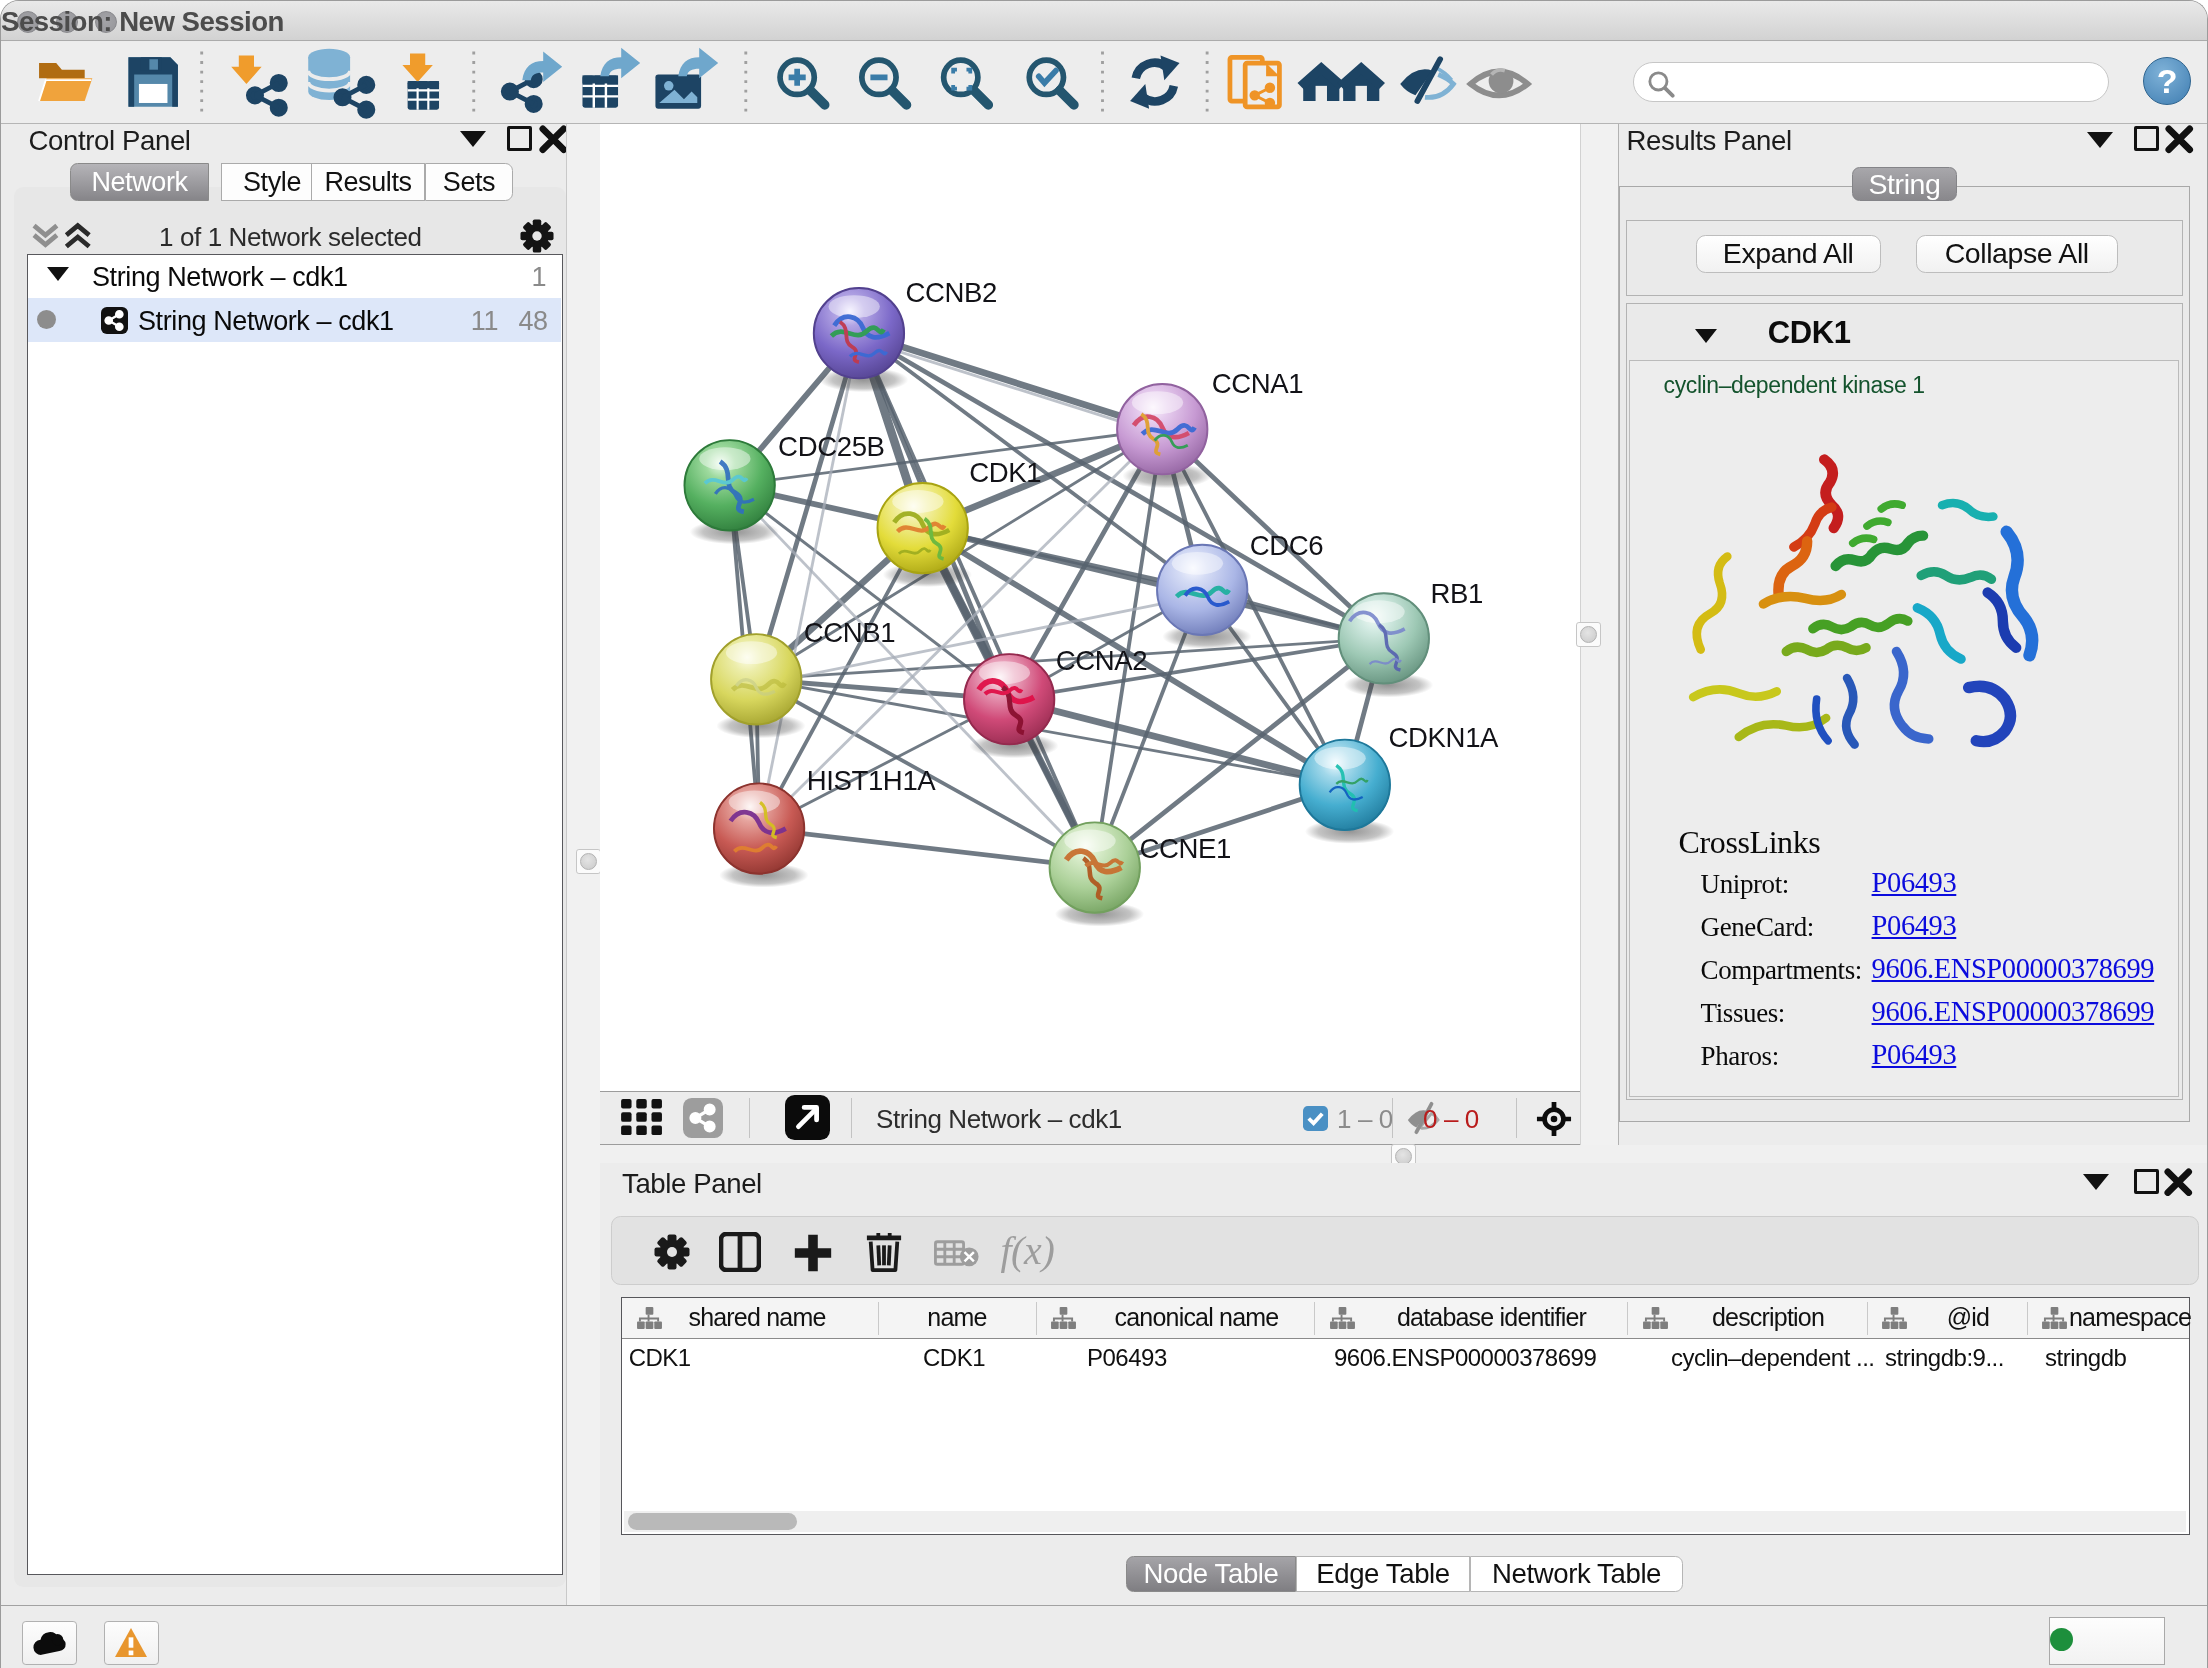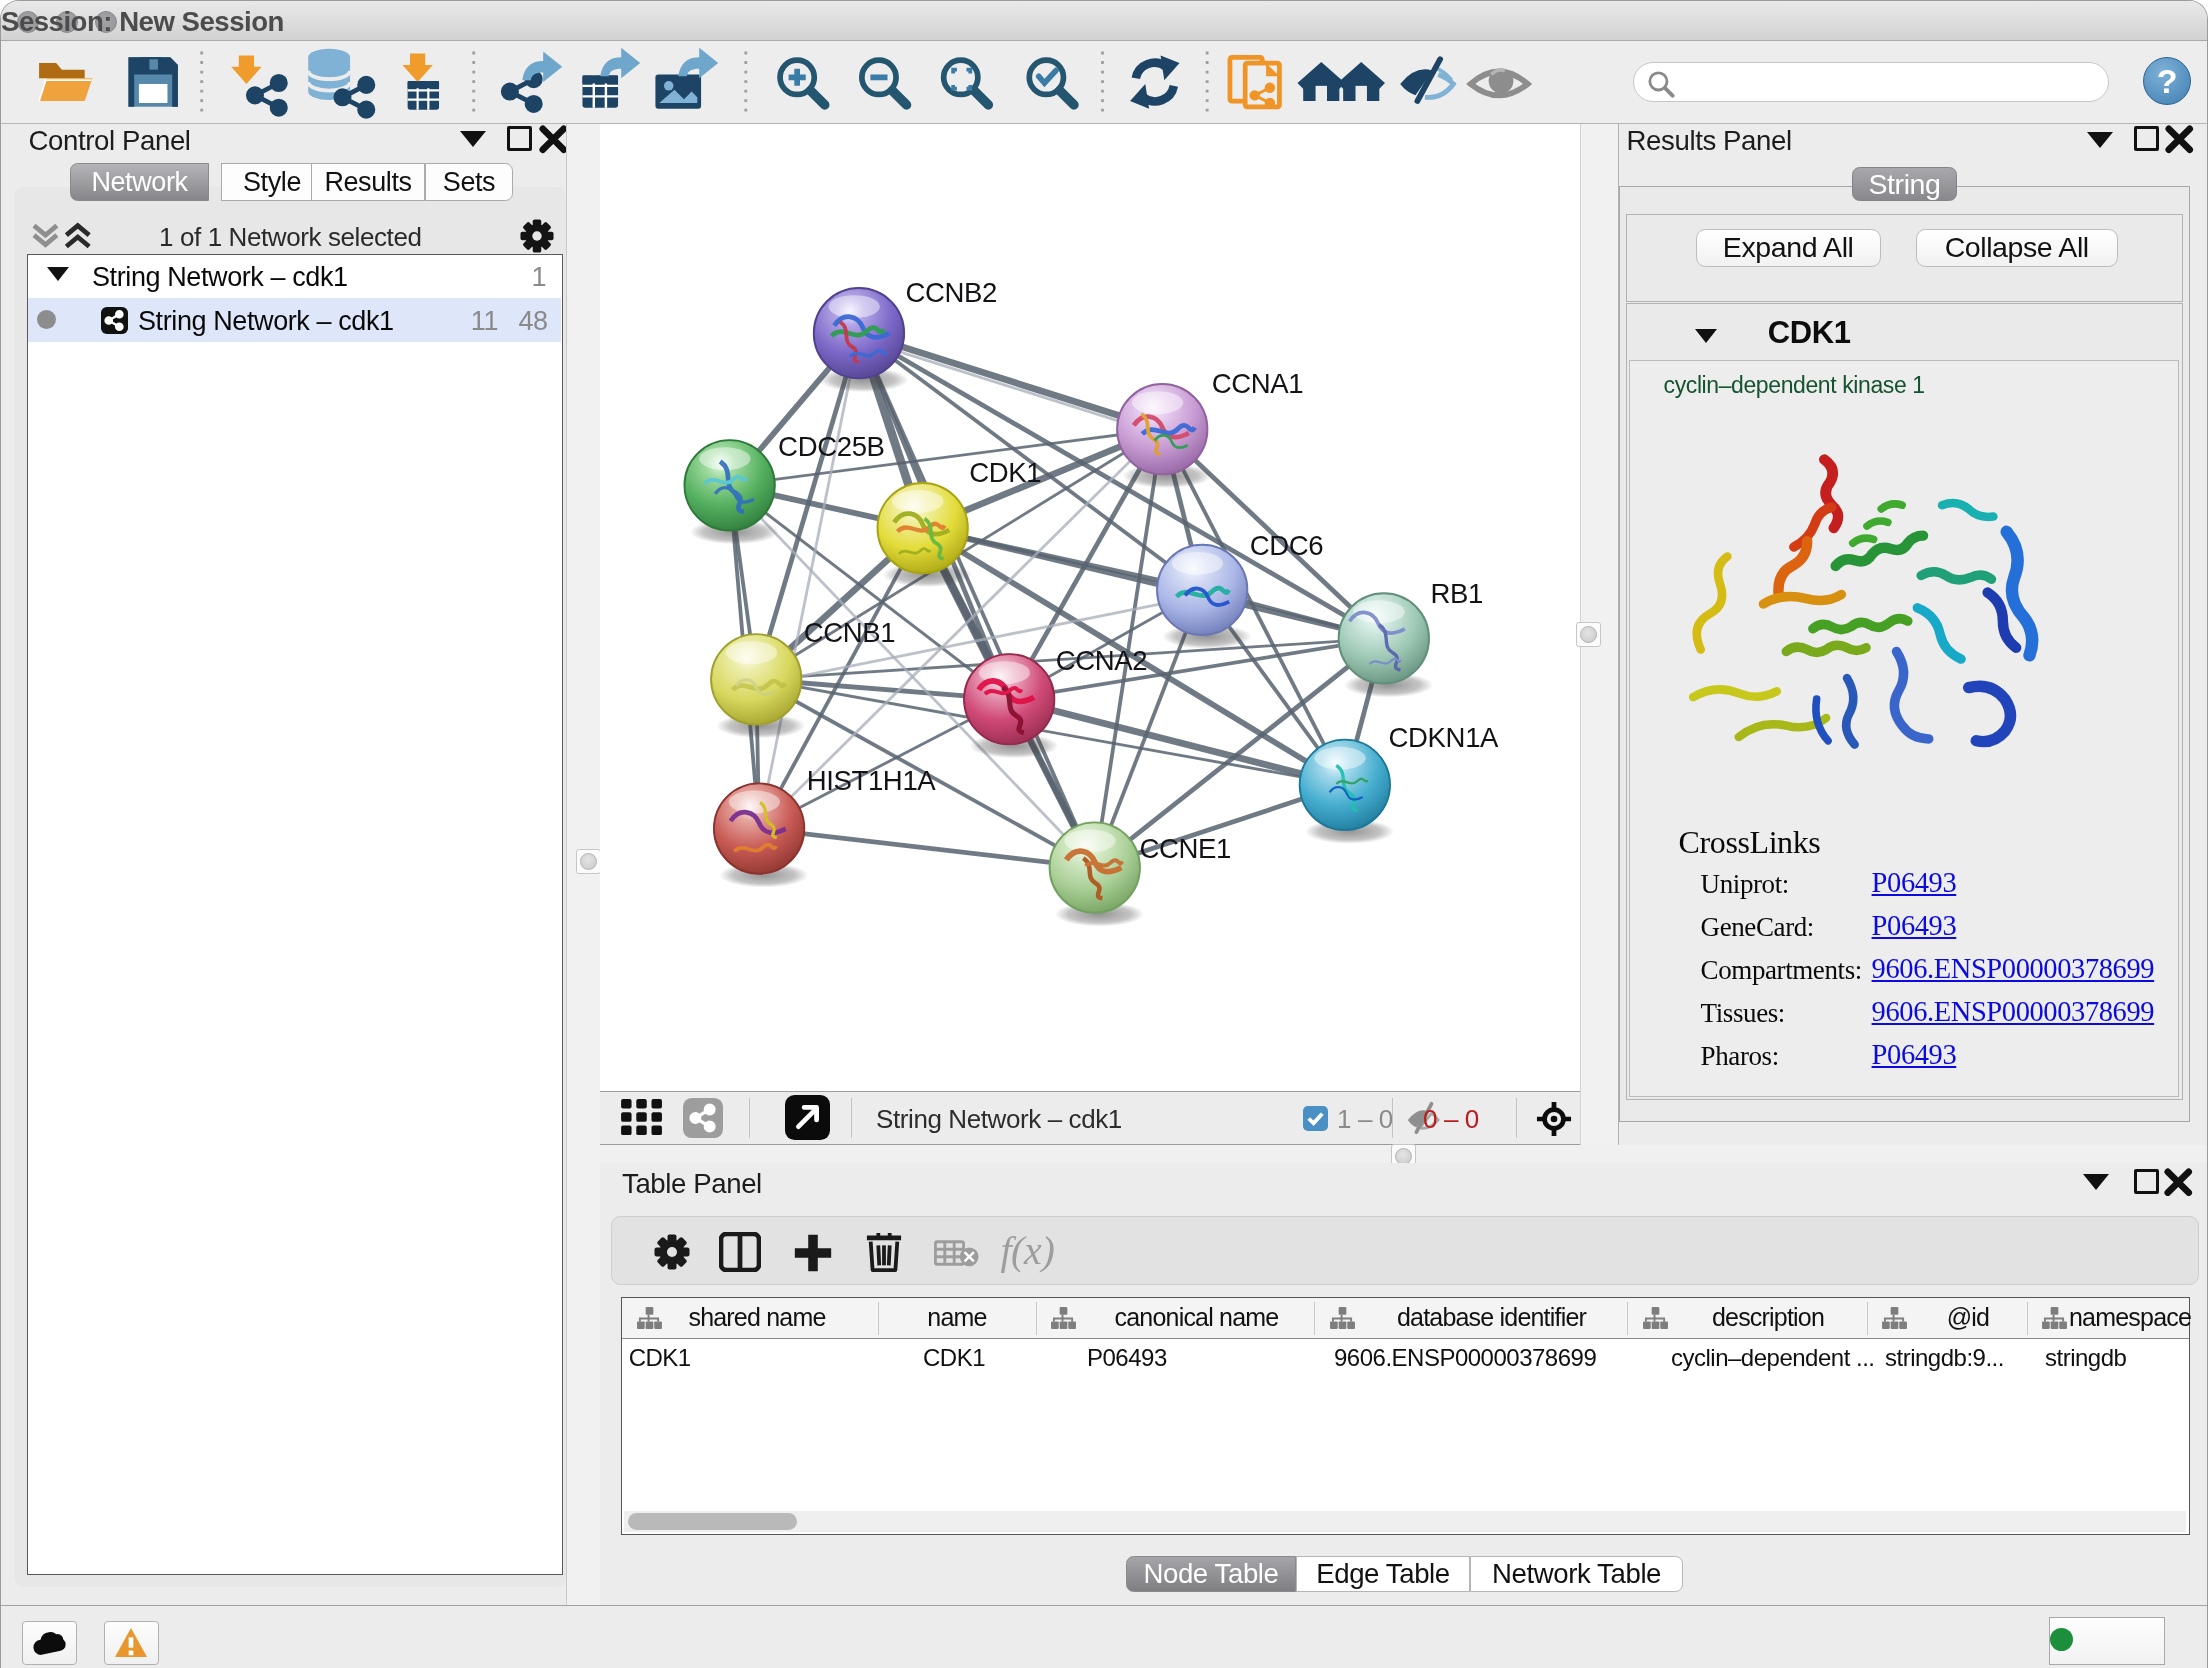--- a/index.html
+++ b/index.html
@@ -23,21 +23,21 @@
 #rsplit{position:absolute;left:1579px;top:123px;width:38px;height:1021px;background:#f1f1f1;border-left:1.9px solid #d2d2d2}
 #hsplit{position:absolute;left:599px;top:1144px;width:1609px;height:18px;background:#f0f0f0}
 .knob{position:absolute;width:25px;height:25px;background:#fbfbfb;border:1px solid #c6c6c6;border-radius:2.9px}
 .knob i{position:absolute;left:2.9px;top:2.9px;width:17px;height:17px;border-radius:50%;background:radial-gradient(circle at 45% 38%,#e4e4e4,#c9c9c9);border:1px solid #b2b2b2}
 
 #netview{position:absolute;left:599px;top:123px;width:980px;height:967px;background:#fff}
 #netbar{position:absolute;left:599px;top:1090px;width:980px;height:54px;background:#ececec;border-top:1.9px solid #9c9c9c;border-bottom:1.9px solid #9c9c9c}
 
 #results{position:absolute;left:1617px;top:123px;width:592px;height:1021px;background:#ececec;border-left:1.9px solid #b2b2b2}
 #rbox{position:absolute;left:0px;top:62px;width:571px;height:936px;background:#eaeaea;border:1.9px solid #a8a8a8}
-#rbox1{position:absolute;left:5.7px;top:27px;width:557px;height:88px;border:1.9px solid #b3b3b3}
+#rbox1{position:absolute;left:5.7px;top:33px;width:557px;height:76px;border:1.9px solid #b3b3b3}
 #rbox2{position:absolute;left:5.7px;top:116px;width:557px;height:797px;border:1.9px solid #b3b3b3}
 #rbox3{position:absolute;left:1.9px;top:56px;width:550px;height:737px;background:#ededed;border:1px solid #bbb}
 .btn{position:absolute;background:linear-gradient(#ffffff,#f1f1f1);border:1.9px solid #bdbdbd;border-radius:9.5px;font-size:28.5px;color:#111;text-align:center}
 #stringtab{position:absolute;left:233px;top:43px;width:105px;height:34px;background:linear-gradient(#a8a7ab,#89888c);border:1px solid #848488;border-radius:7.6px;color:#fff;font-size:28.5px;text-align:center;line-height:32px}
 .ser{font-family:"Liberation Serif",serif}
 .lnk{color:#0b0bdd;text-decoration:underline}
 
 #tablepanel{position:absolute;left:599px;top:1162px;width:1609px;height:441px;background:#ececec}
 #ttools{position:absolute;left:11.4px;top:53px;width:1588px;height:69px;background:#e2e2e2;border:1px solid #cdcdcd;border-radius:9.5px}
 #ttable{position:absolute;left:21px;top:134px;width:1569px;height:238px;background:#fff;border:1.9px solid #56565a}

